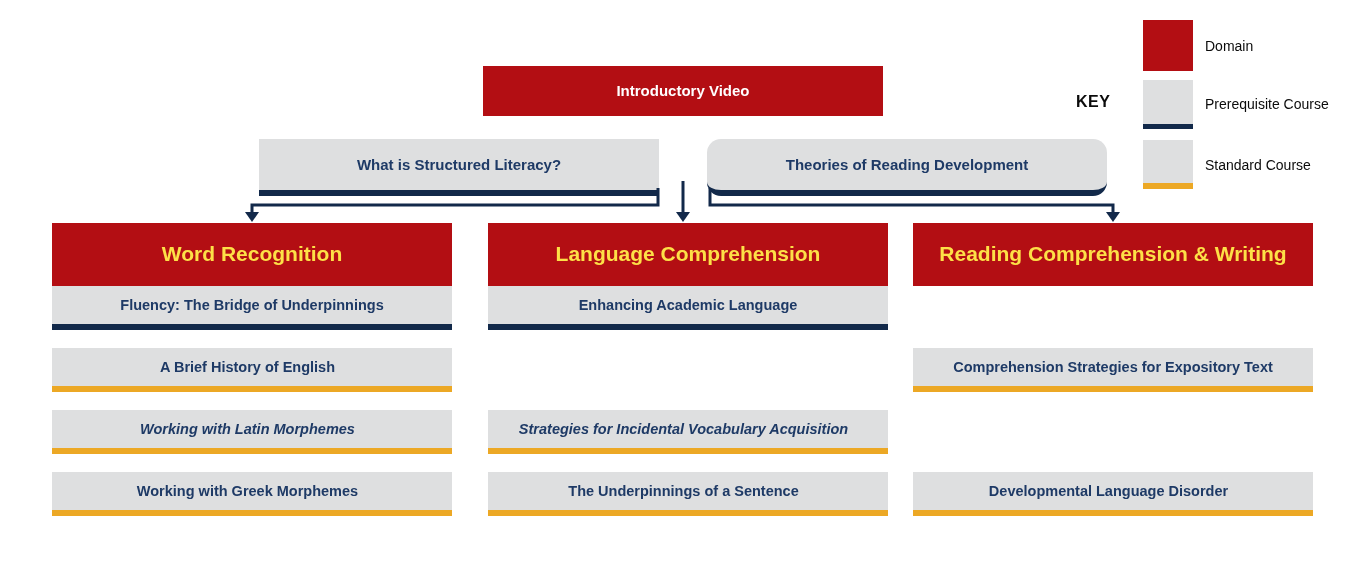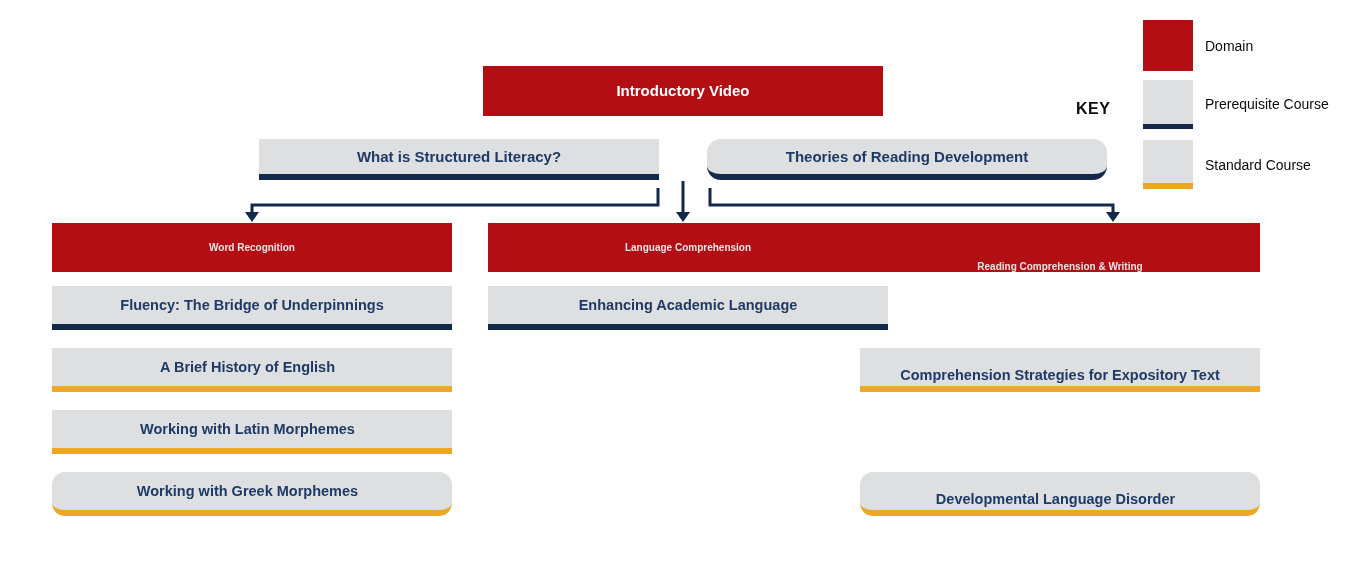--- a/index.html
+++ b/index.html
@@ -5,50 +5,50 @@
   html,body{margin:0;padding:0;background:#fff;}
   #canvas{
     position:relative;width:1366px;height:579px;background:#fff;overflow:hidden;
     font-family:"Liberation Sans",sans-serif;
   }
   .box{
     position:absolute;display:flex;align-items:center;justify-content:center;
     text-align:center;font-weight:bold;box-sizing:border-box;line-height:1.15;
   }
   .domain-box{
-    background:var(--red);color:#e5e5e5;font-size:10px;height:49px;width:400px;
+    background:var(--red);color:#fde047;font-size:21px;height:63px;width:400px;
   }
   .course-box{
     background:var(--gray);color:var(--text);font-size:14.5px;height:44px;width:400px;
     padding:2px 28px;
   }
   .course-box.prerequisite{border-bottom:6px solid var(--navy);}
   .course-box.standard{border-bottom:6px solid var(--gold);padding-left:19px;}
   .intro-box{
     background:var(--red);color:#fff;font-size:15px;height:50px;width:400px;
     left:483px;top:66px;
   }
   .prereq-row{
-    background:var(--gray);color:var(--text);font-size:15px;height:41px;width:400px;
+    background:var(--gray);color:var(--text);font-size:15px;height:57px;width:400px;
     border-bottom:6px solid var(--navy);top:139px;text-align:right;
   }
   #connectors{position:absolute;left:0;top:0;width:1366px;height:579px;pointer-events:none;}
   .key-swatch{position:absolute;width:50px;box-sizing:border-box;}
   .key-label{
     position:absolute;left:1205px;font-size:14px;font-weight:normal;color:var(--keytext);
     white-space:nowrap;
   }
   .key-title{
-    position:absolute;left:1076px;top:100px;font-size:16px;font-weight:bold;
+    position:absolute;left:1076px;top:93px;font-size:16px;font-weight:bold;
     color:var(--keytext);letter-spacing:0.5px;
   }
   
-  .col-0{left:52px;} .col-1{left:488px;} .col-2{left:860px;align-items:flex-end;}
+  .col-0{left:52px;} .col-1{left:488px;} .col-2{left:913px;}
   .row-domain{top:223px;}
-  .row-0{top:286px;} .row-1{top:348px;} .row-2{top:410px;} .row-3{top:472px;border-radius:13px;}
+  .row-0{top:286px;} .row-1{top:348px;} .row-2{top:410px;font-style:italic;} .row-3{top:472px;}
 </style>
 </head>
 <body>
 
 <div id="canvas">
 
   <div class="box intro-box">
     <span>Introductory Video</span>
   </div>
 
@@ -87,20 +87,26 @@
   <div class="box course-box standard col-0 row-3">
     <span>Working with Greek Morphemes</span>
   </div>
 
   <div class="box domain-box col-1 row-domain">
     <span>Language Comprehension</span>
   </div>
   <div class="box course-box prerequisite col-1 row-0">
     <span>Enhancing Academic Language</span>
   </div>
+  <div class="box course-box standard col-1 row-2">
+    <span>Strategies for Incidental Vocabulary Acquisition</span>
+  </div>
+  <div class="box course-box standard col-1 row-3">
+    <span>The Underpinnings of a Sentence</span>
+  </div>
 
   <div class="box domain-box col-2 row-domain">
     <span>Reading Comprehension &amp; Writing</span>
   </div>
   <div class="box course-box standard col-2 row-1" style="padding:2px 18px;">
     <span>Comprehension Strategies for Expository Text</span>
   </div>
   <div class="box course-box standard col-2 row-3">
     <span>Developmental Language Disorder</span>
   </div>

